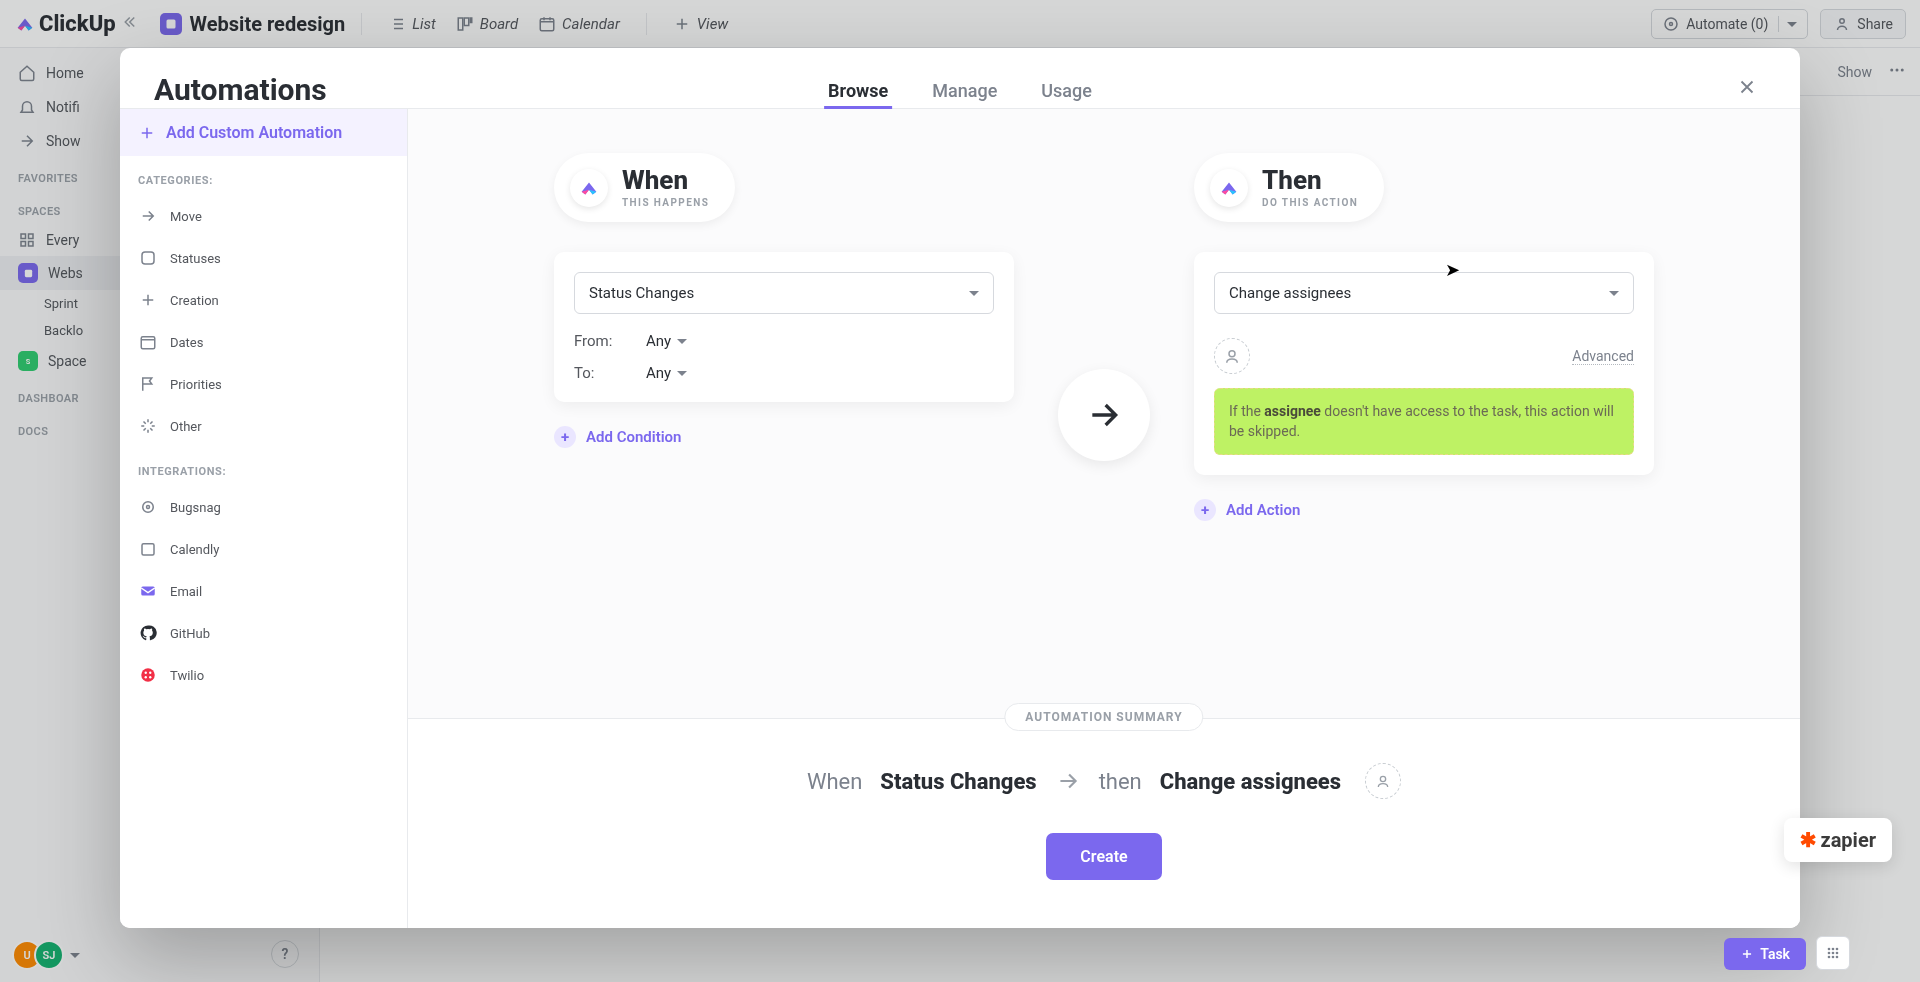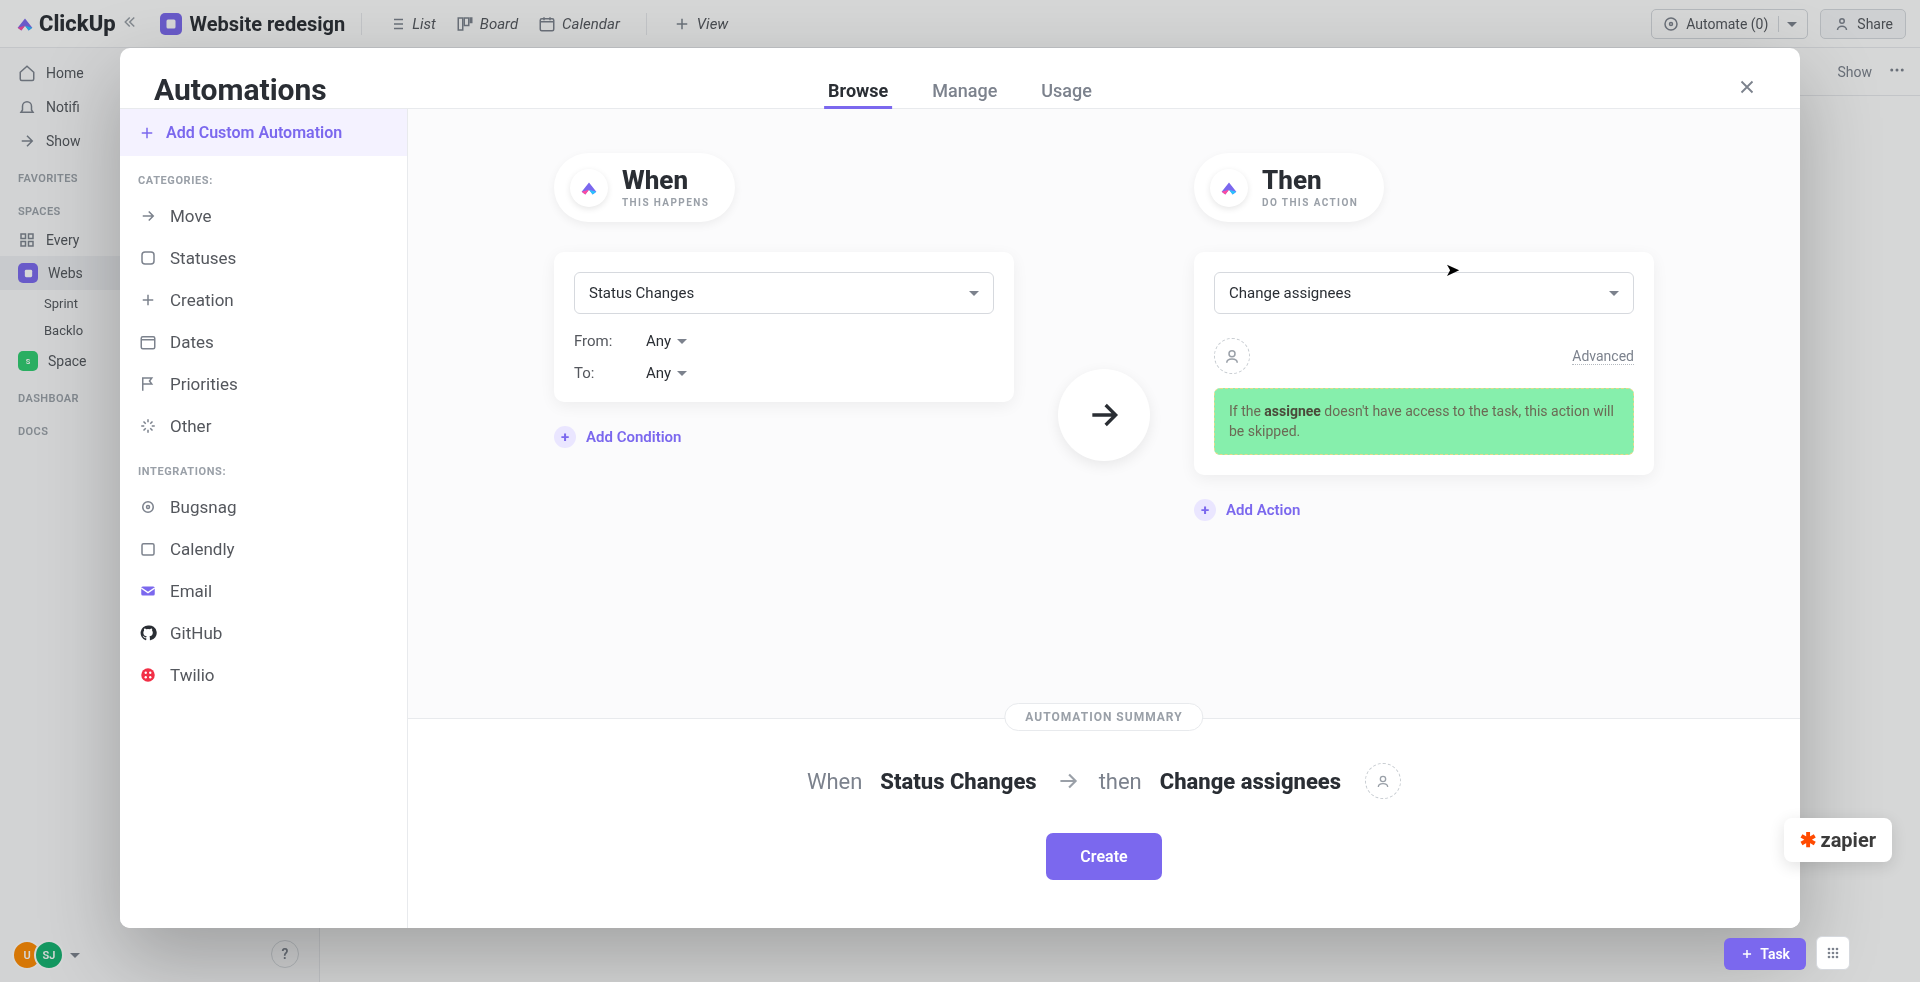--- a/index.html
+++ b/index.html
@@ -46,21 +46,21 @@
 .modal-title{font-size:30px;font-weight:700;}
 .tabs{position:absolute;left:50%;transform:translateX(-50%);display:flex;gap:36px;}
 .tab{font-size:18px;color:#7c828d;padding:10px 4px 5px;cursor:pointer;font-weight:500;}
 .tab.active{color:#2a2e34;font-weight:700;border-bottom:3px solid #7b68ee;}
 .close-x{margin-left:auto;color:#7c828d;font-size:26px;cursor:pointer;padding:4px 8px;}
 
 .modal-body{flex:1;display:flex;border-top:1px solid #e8eaed;min-height:0;}
 .m-side{width:288px;border-right:1px solid #e8eaed;overflow-y:auto;padding-bottom:20px;background:#fff;}
 .add-custom{display:flex;align-items:center;gap:10px;padding:14px 18px;color:#7b68ee;font-weight:600;cursor:pointer;background:#f4f2ff;}
 .cat-label{padding:18px 18px 8px;font-size:11px;letter-spacing:.6px;color:#9aa0a8;font-weight:700;}
-.cat-item{display:flex;align-items:center;gap:12px;padding:11px 18px;color:#54575d;cursor:pointer;font-size:17px;}
+.cat-item{display:flex;align-items:center;gap:12px;padding:11px 18px;color:#54575d;cursor:pointer;font-size:13px;}
 .cat-ico{width:20px;height:20px;display:flex;align-items:center;justify-content:center;color:#7c828d;}
 
 .m-main{flex:1;position:relative;background:#fbfbfc;overflow:hidden;}
 
 
 .builder{display:flex;align-items:flex-start;justify-content:center;gap:180px;padding:44px 60px 0;position:relative;height:560px;}
 .col{width:460px;}
 .pill{display:flex;align-items:center;gap:14px;background:#fff;border-radius:40px;padding:14px 26px 14px 16px;box-shadow:0 3px 10px rgba(0,0,0,.06);width:max-content;margin-bottom:30px;}
 .pill-logo{width:38px;height:38px;border-radius:50%;background:#fff;box-shadow:0 2px 6px rgba(0,0,0,.1);display:flex;align-items:center;justify-content:center;}
 .pill-txt .big{font-size:26px;font-weight:800;line-height:1;}
@@ -76,21 +76,21 @@
 
 .add-link{display:flex;align-items:center;gap:10px;color:#7b68ee;font-weight:600;font-size:15px;cursor:pointer;margin-top:24px;}
 .plus-circ{width:22px;height:22px;border-radius:50%;background:#eae6ff;color:#7b68ee;display:flex;align-items:center;justify-content:center;font-weight:700;}
 
 .arrow-mid{position:absolute;top:260px;left:50%;transform:translateX(-50%);width:92px;height:92px;border-radius:50%;background:#fff;box-shadow:0 4px 14px rgba(0,0,0,.08);display:flex;align-items:center;justify-content:center;}
 
 .assignee-slot{display:flex;align-items:center;gap:12px;padding:6px 0 14px;}
 .add-person{width:36px;height:36px;border-radius:50%;border:1px dashed #c7ccd1;display:flex;align-items:center;justify-content:center;color:#9aa0a8;}
 .adv-link{margin-left:auto;color:#7c828d;font-size:14px;border-bottom:1px dotted #b4b9bf;cursor:pointer;}
 
-.warn{border:1px dashed #e8d98a;background:#86efac;border-radius:6px;padding:12px 14px;font-size:14px;color:#6b6a55;line-height:1.45;}
+.warn{border:1px dashed #e8d98a;background:#bef264;border-radius:6px;padding:12px 14px;font-size:14px;color:#6b6a55;line-height:1.45;}
 .warn b{color:#4a4a3a;}
 
 
 .summary{border-top:1px solid #e8eaed;background:#fff;position:absolute;left:0;right:0;bottom:0;height:210px;padding-top:0;}
 .sum-chip{position:absolute;top:-16px;left:50%;transform:translateX(-50%);background:#fff;border:1px solid #e8eaed;border-radius:20px;padding:6px 20px;font-size:12px;letter-spacing:1px;color:#9aa0a8;font-weight:700;}
 .sum-line{display:flex;align-items:center;justify-content:center;gap:18px;font-size:22px;margin-top:44px;}
 .sum-line .lt{color:#7c828d;}
 .sum-line .hv{font-weight:800;}
 .sum-person{width:36px;height:36px;border-radius:50%;border:1px dashed #c7ccd1;display:flex;align-items:center;justify-content:center;color:#9aa0a8;margin-left:6px;}
 .create-btn{display:block;margin:34px auto 0;background:#7b68ee;color:#fff;border:none;border-radius:7px;padding:14px 34px;font-size:16px;font-weight:600;cursor:pointer;}

